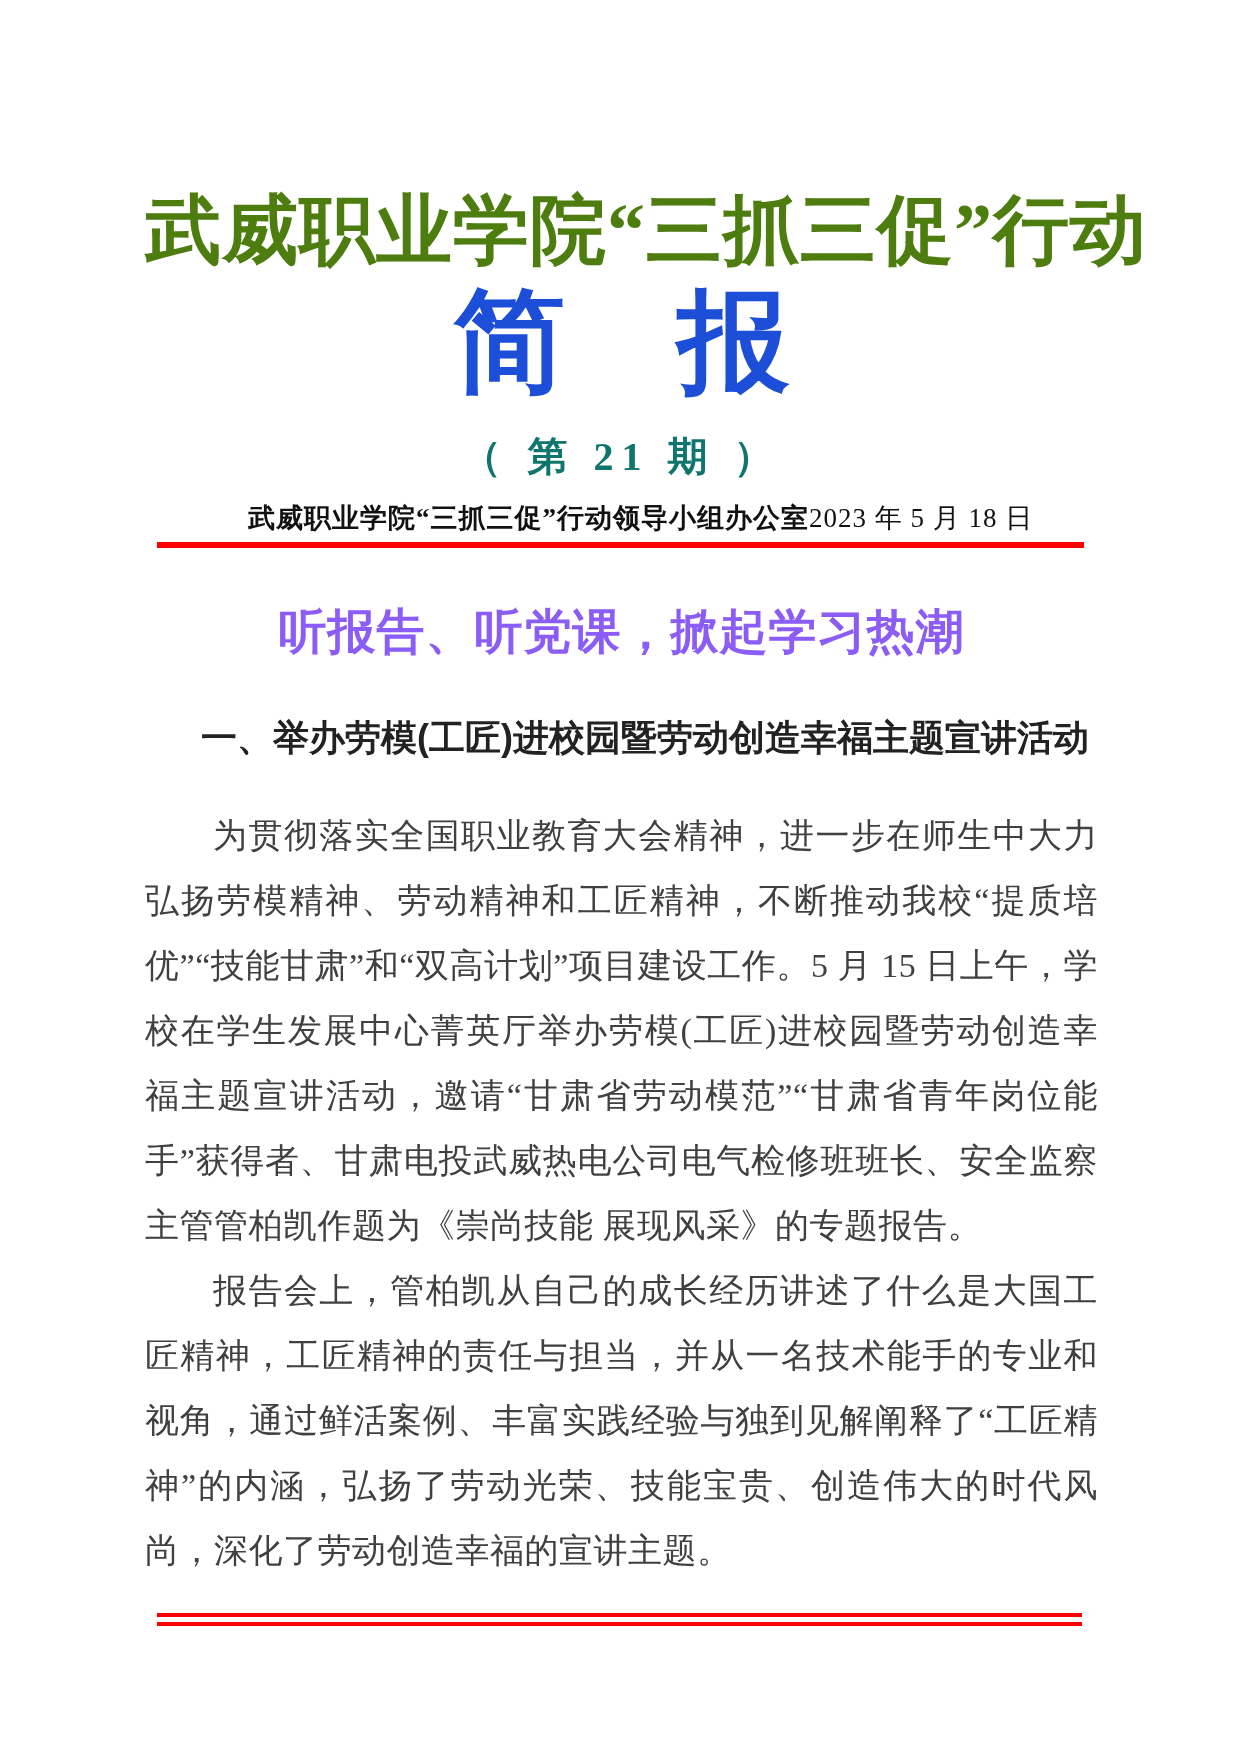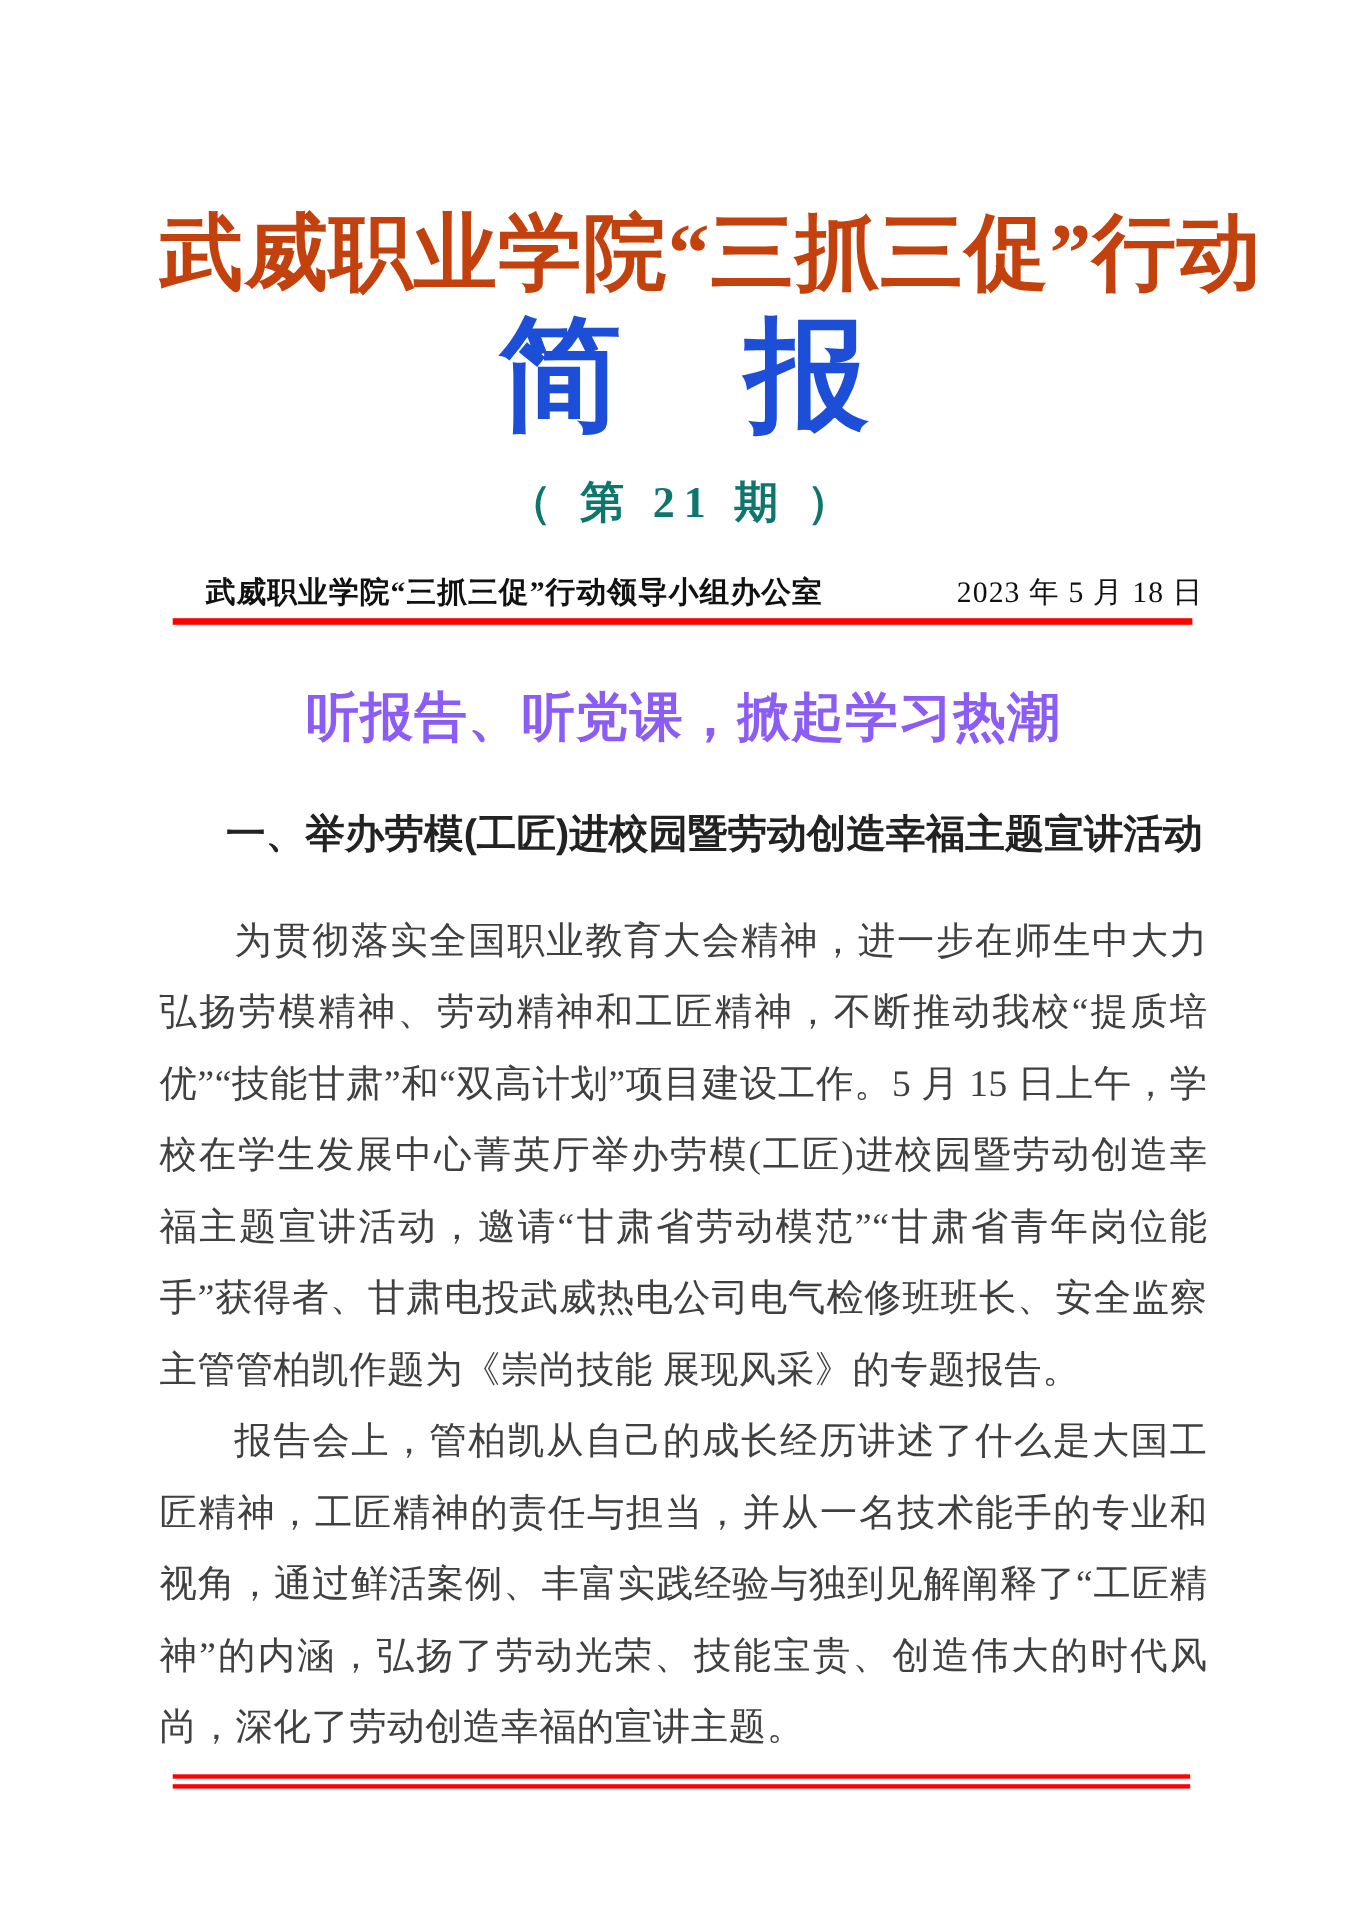--- a/index.html
+++ b/index.html
@@ -18,21 +18,21 @@
     color: #1c1c1c;
     box-sizing: border-box;
     padding: 185px 142px 0 145px;
   }
 
   
   .masthead { text-align: center; }
   .title-line1 {
     font-size: 76px;
     font-weight: bold;
-    color: #c2410c;
+    color: #4d7c0f;
     line-height: 1.2;
     letter-spacing: 1px;
     white-space: nowrap;
   }
   .title-line2 {
     font-size: 112px;
     font-weight: bold;
     color: #1d4ed8;
     line-height: 1.15;
     margin-top: 2px;
@@ -41,23 +41,23 @@
   .issue-line {
     font-size: 40px;
     font-weight: bold;
     color: #0f766e;
     letter-spacing: 8px;
     margin-top: 22px;
     white-space: nowrap;
   }
   .pub-row {
     display: flex;
-    justify-content: space-between;
+    justify-content: center;
     align-items: flex-end;
-    margin-top: 36px;
+    margin-top: 16px;
     padding: 0 4px 6px 42px;
     font-size: 27px;
     color: #111111;
   }
   .pub-office {
     font-weight: bold;
     letter-spacing: 1px;
     white-space: nowrap;
   }
   .pub-date {
@@ -81,21 +81,20 @@
     white-space: nowrap;
   }
   .section-heading {
     margin: 50px 0 0 0;
     font-size: 36px;
     font-weight: bold;
     font-family: "Liberation Sans", "DejaVu Sans", sans-serif;
     color: #222222;
     text-indent: 56px;
     white-space: nowrap;
-    text-align: center;
   }
   .body-paragraph {
     margin: 0;
     font-size: 34px;
     line-height: 65px;
     text-align: justify;
     text-justify: inter-ideograph;
     text-indent: 68px;
     color: #404040;
     letter-spacing: 0.5px;

